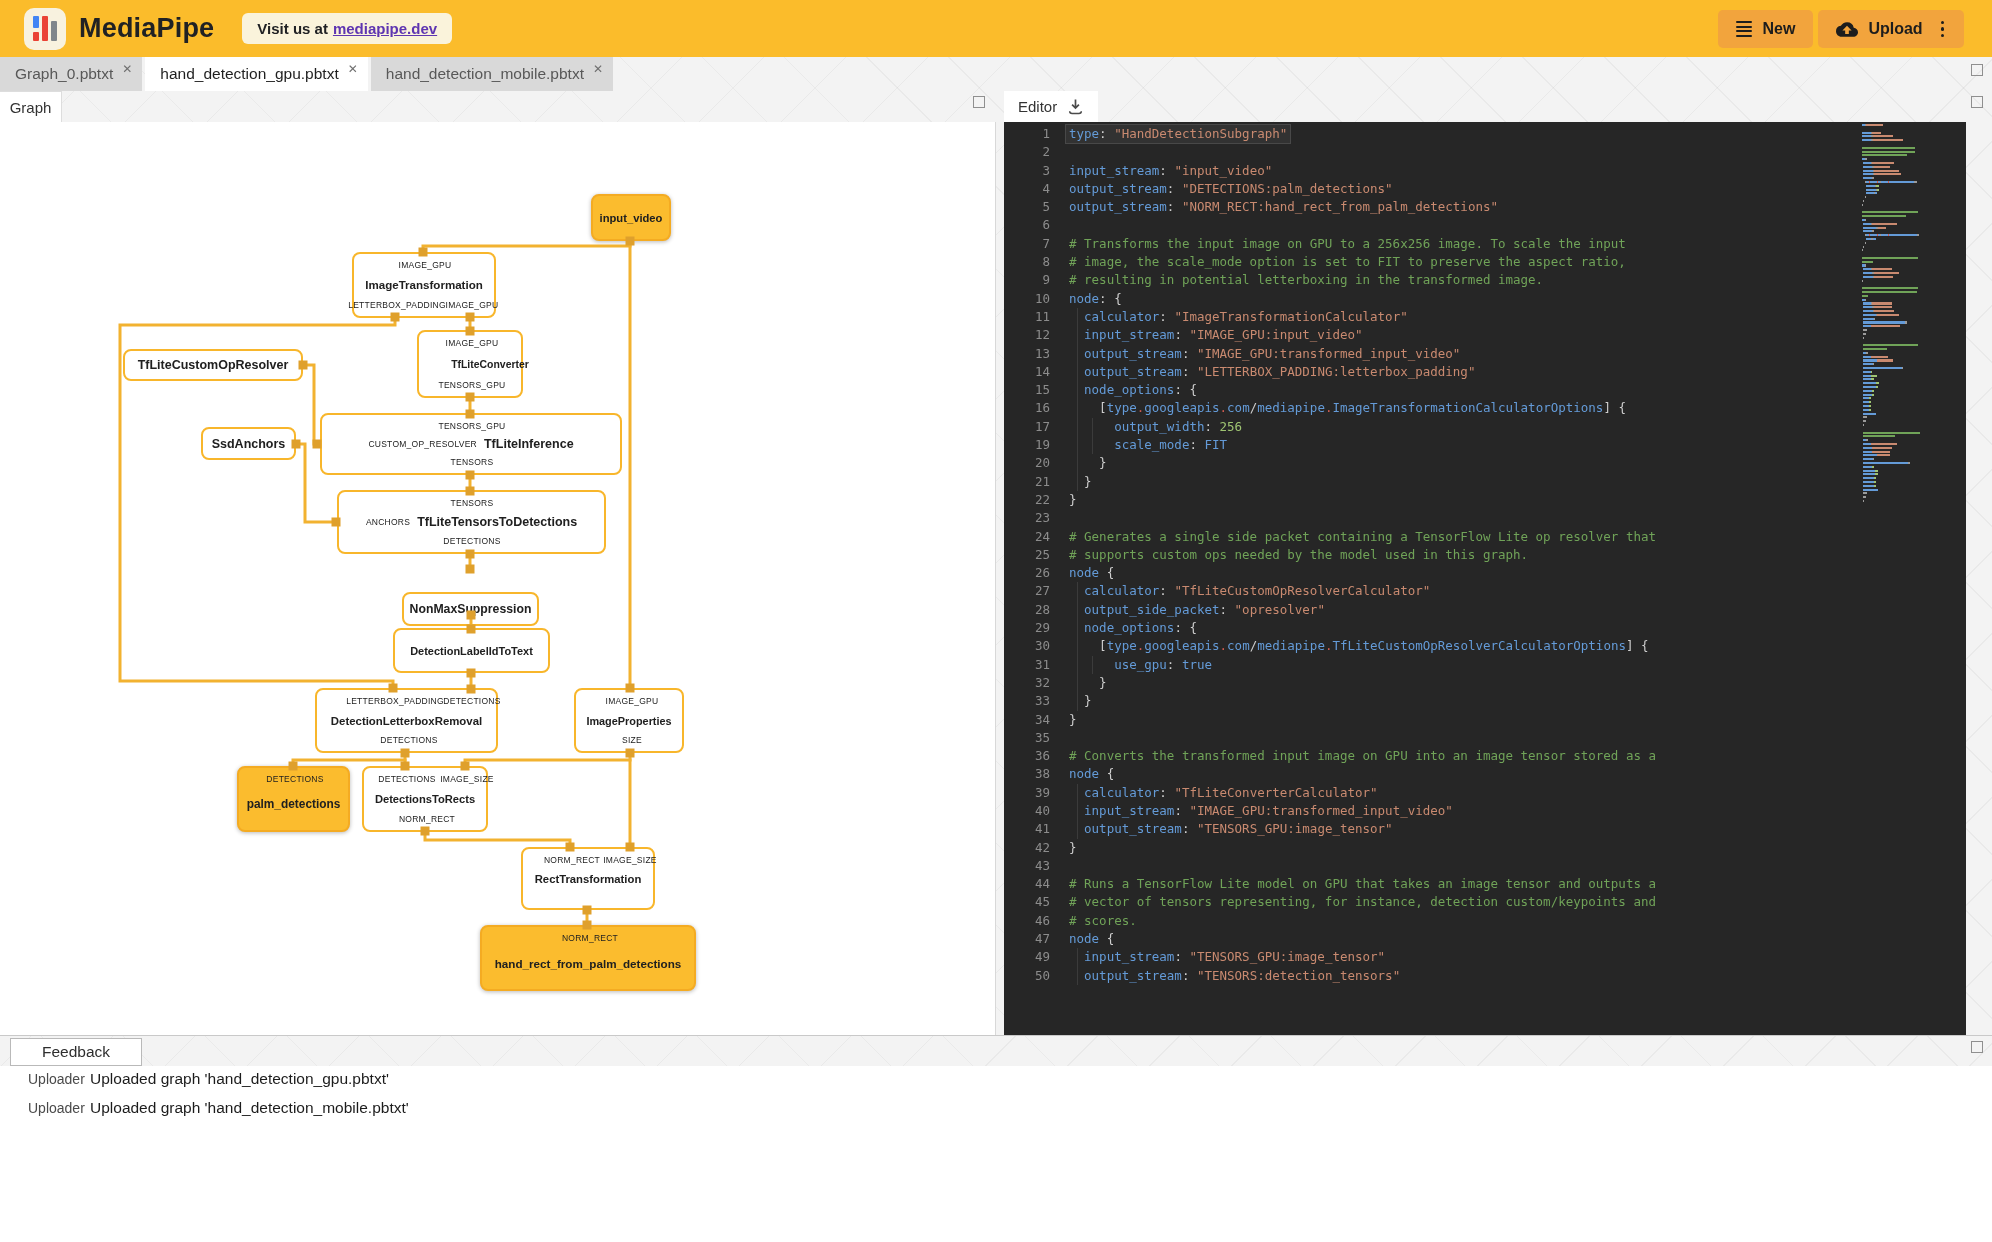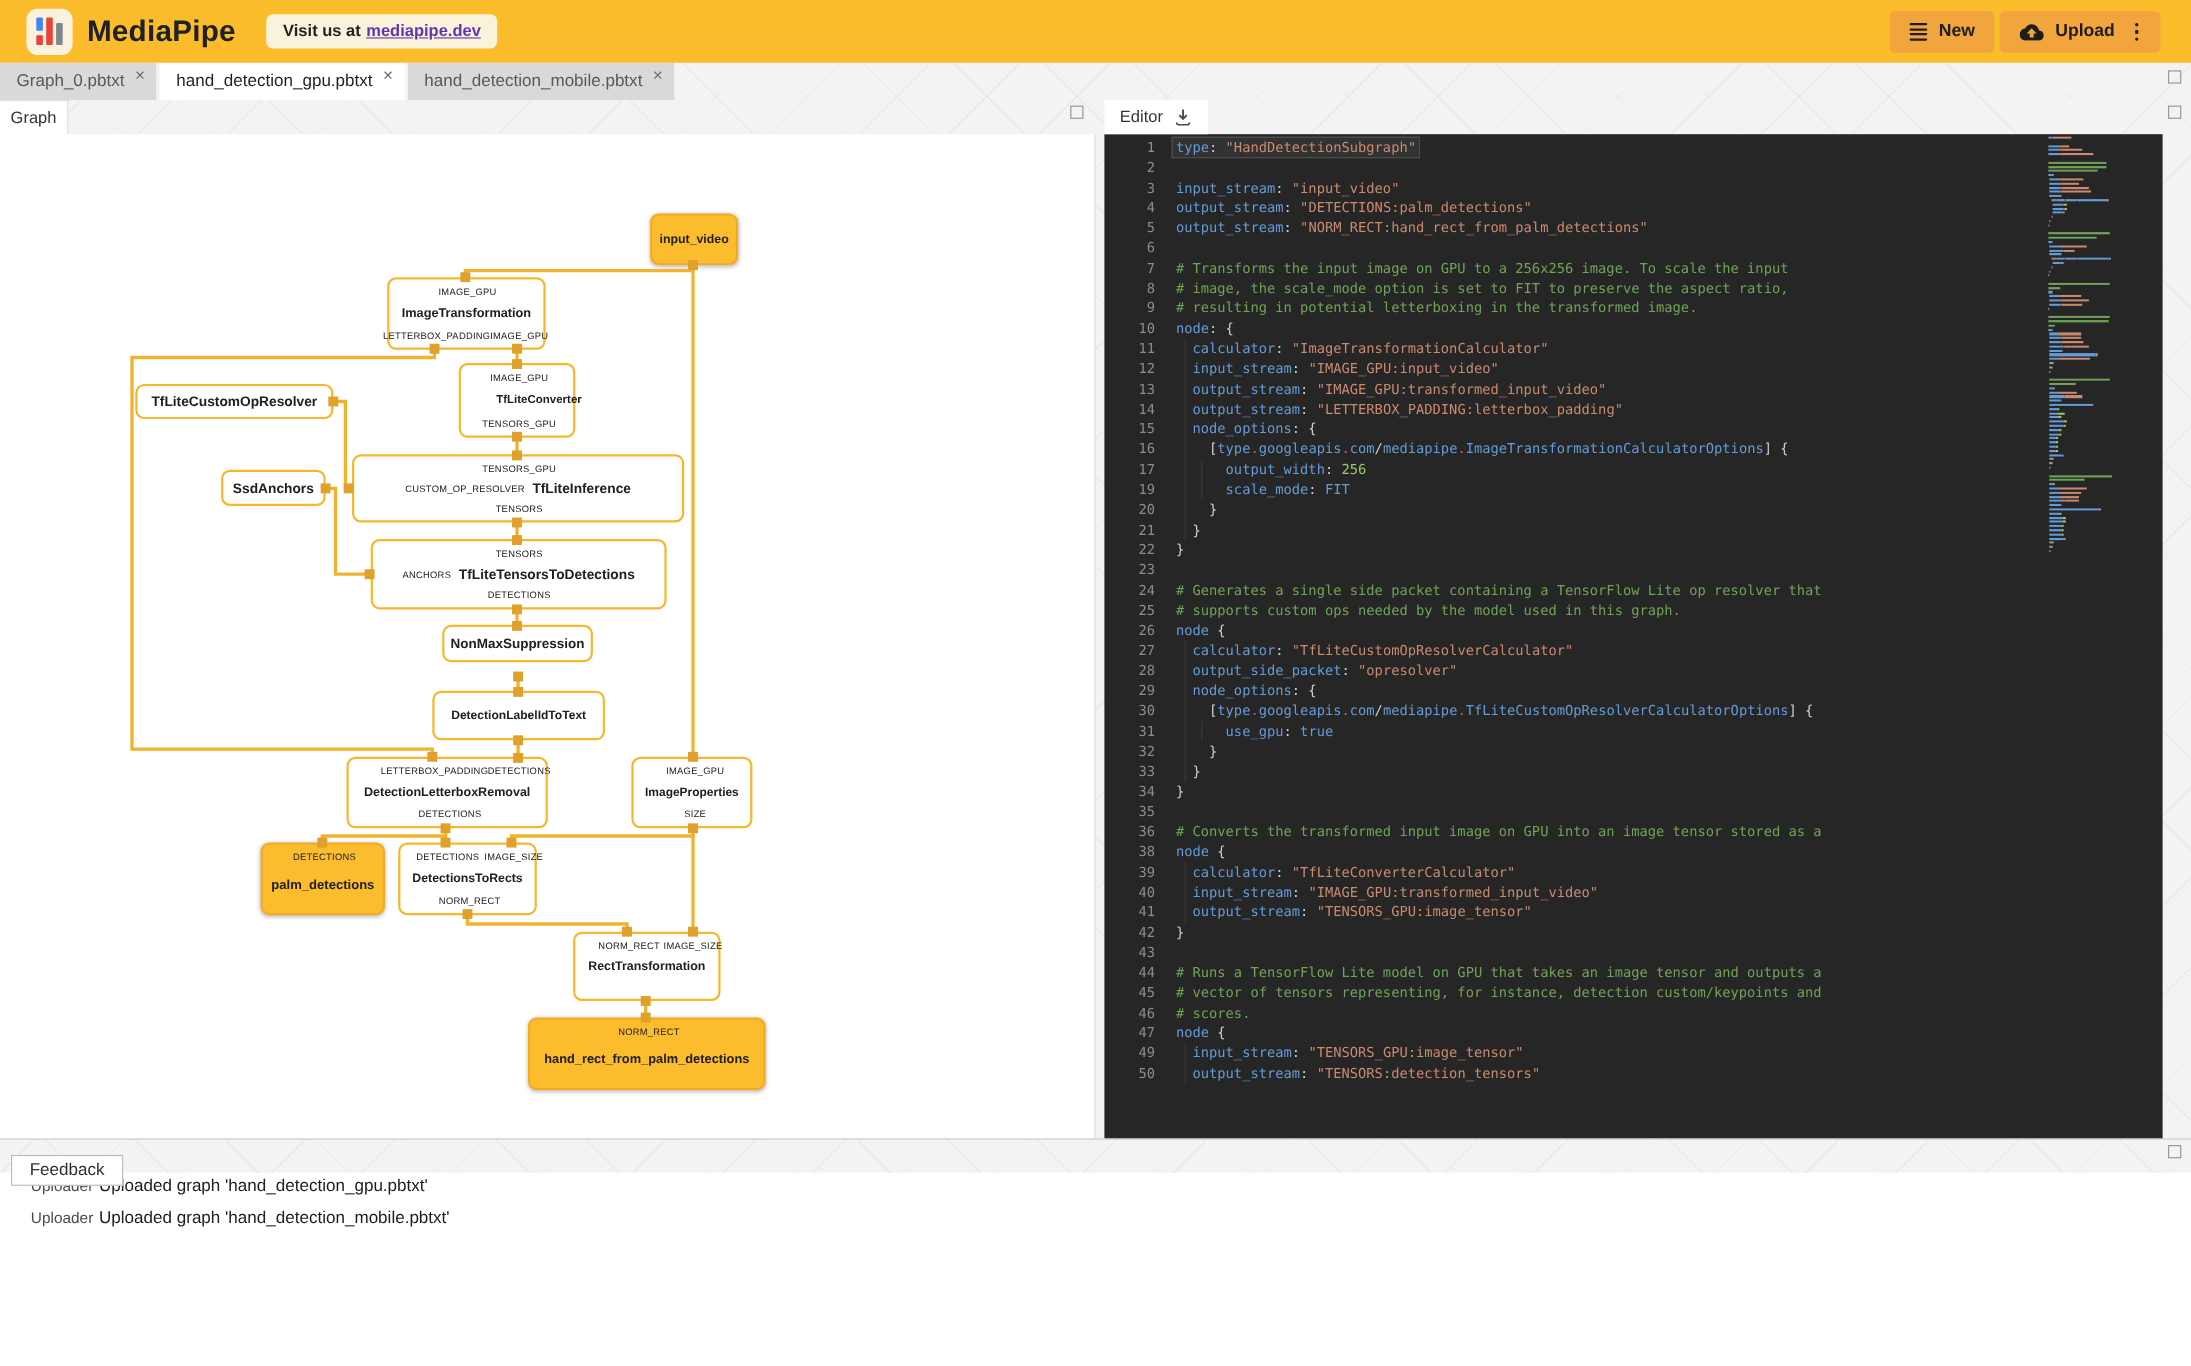--- a/index.html
+++ b/index.html
@@ -74,22 +74,22 @@
   .line.active .codewrap{background:rgba(255,255,255,.06);box-shadow:0 0 0 1px rgba(255,255,255,.16);}
   .t-k{color:var(--c-key,#649BD8);} .t-s{color:var(--c-str,#C98A70);} .t-c{color:var(--c-com,#70A358);}
   .t-n{color:var(--c-num,#9FC472);} .t-v{color:var(--c-key,#649BD8);} .t-p{color:#CFCFCF;}
   .t-u{color:var(--c-key,#649BD8);} .t-d{color:var(--c-dot,#CE5A50);}
   #minimap{position:absolute;right:16px;top:2px;width:88px;}
   .mrow{display:flex;height:3.8px;align-items:flex-start;overflow:hidden;}
   .mbar{height:2.1px;flex:none;}
 
   
   #feedback-strip{position:absolute;left:0;top:1035px;width:1992px;height:31px;border-top:1px solid #c9c9c9;box-sizing:border-box;z-index:12;}
-  #feedback-tab{position:absolute;left:10px;top:14px;height:28px;background:#fff;border:1px solid #b9b9b9;
-                box-sizing:border-box;display:flex;align-items:center;padding:0 16px;font-size:15.5px;color:#2e2e2e;cursor:pointer;}
+  #feedback-tab{position:absolute;left:10px;top:2px;height:28px;background:#fff;border:1px solid #b9b9b9;
+                box-sizing:border-box;display:flex;align-items:center;padding:0 31px;font-size:15.5px;color:#2e2e2e;cursor:pointer;}
   #feedback-body{position:absolute;left:0;top:1066px;width:1992px;height:176px;background:#fff;z-index:11;padding-top:4px;box-sizing:border-box;}
   .frow{display:flex;align-items:baseline;height:29px;padding-left:28px;}
   .fsource{width:62px;flex:none;font-size:14px;color:#4a4a4a;}
   .fmsg{font-size:15.5px;color:#1c1c1c;}
 </style>
 </head>
 <body>
 
 <div id="app">
 
@@ -190,21 +190,21 @@
         </div>
       </div>
       <div class="gnode" style="left: 337px; top: 368px; width: 269px; height: 64px;">
         <span class="plabel ptop" style="left: 133px;">TENSORS</span>
         <span class="plabel pbottom" style="left: 133px;">DETECTIONS</span>
         <div class="midrow">
           <span class="plabel">ANCHORS</span>
           <span class="ntitle" style="font-size: 12.5px;">TfLiteTensorsToDetections</span>
         </div>
       </div>
-      <div class="gnode" style="left: 402px; top: 446px; width: 137px; height: 34px; text-align: center;">
+      <div class="gnode" style="left: 402px; top: 470px; width: 137px; height: 34px; text-align: center;">
         <div class="ntitle" style="font-size: 12.2549px; top: 50%;">NonMaxSuppression</div>
       </div>
       <div class="gnode" style="left: 393px; top: 506px; width: 157px; height: 45px;">
         <div class="ntitle" style="font-size: 10.9848px; top: 50%;">DetectionLabelIdToText</div>
       </div>
       <div class="gnode" style="left: 315px; top: 566px; width: 183px; height: 65px;">
         <span class="plabel ptop" style="left: 78px;">LETTERBOX_PADDING</span>
         <span class="plabel ptop" style="left: 155px;">DETECTIONS</span>
         <span class="plabel pbottom" style="left: 92px;">DETECTIONS</span>
         <div class="ntitle" style="font-size: 11.4px; top: 50%;">DetectionLetterboxRemoval</div>

